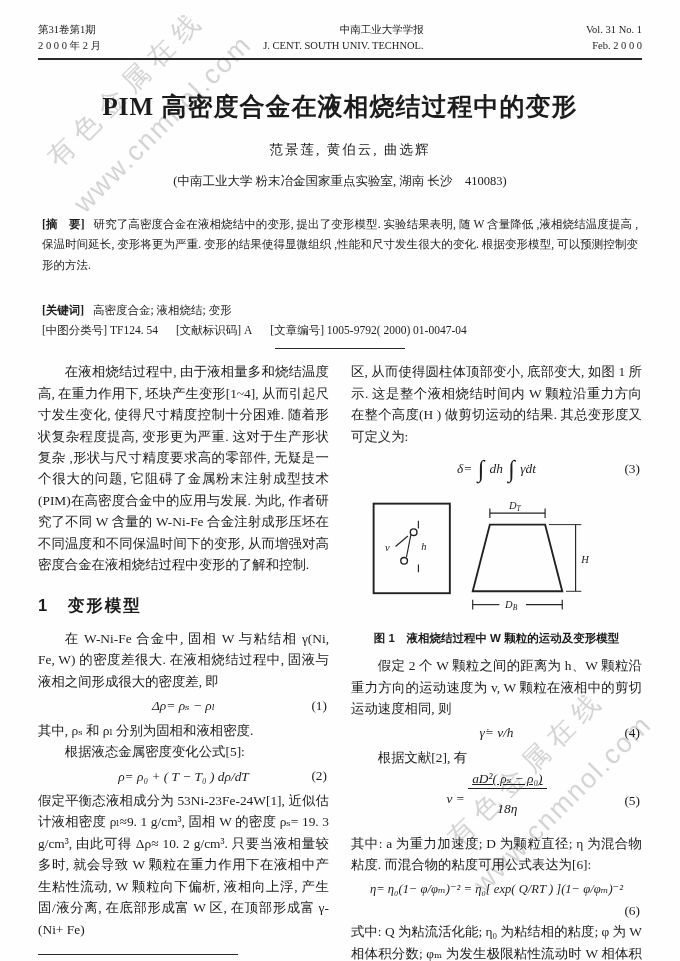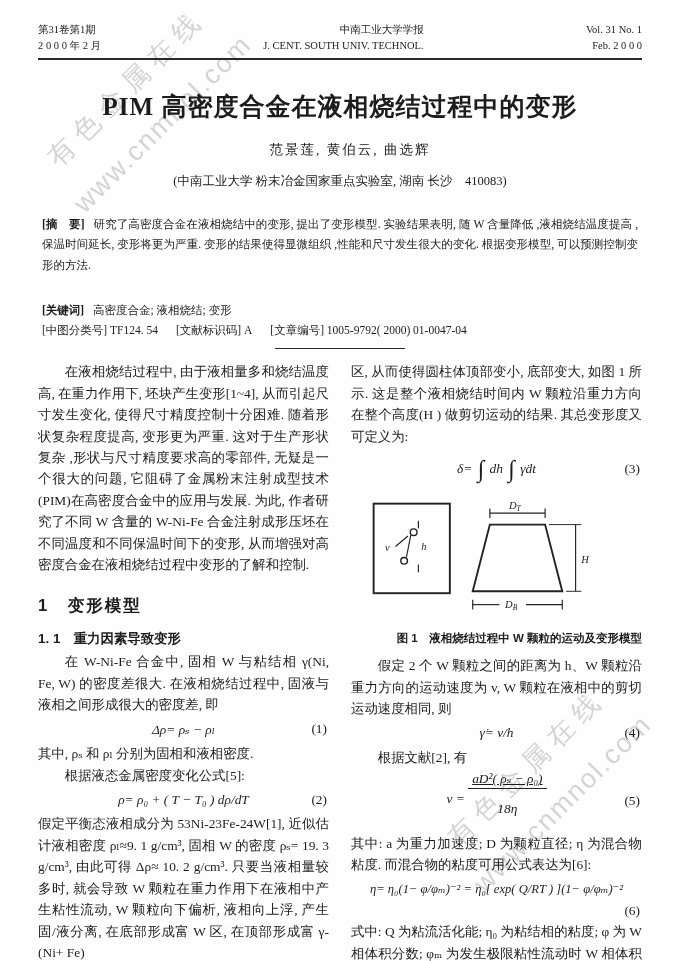--- a/index.html
+++ b/index.html
@@ -47,21 +47,21 @@
   .eq{position:relative;text-align:center;margin:3px 0;font-style:italic;}
   .eq .no{position:absolute;right:2px;top:50%;transform:translateY(-50%);font-style:normal;}
   .eq .big-int{font-size:24px;font-style:normal;vertical-align:-4px;padding:0 2px;}
   .frac{display:inline-block;vertical-align:middle;text-align:center;line-height:1.25;}
   .frac .den{border-top:1.3px solid #222;display:block;padding:12px 4px;}
   .frac .num{display:block;padding:0 4px;text-decoration:underline;}
   .eq-no-line{text-align:right;font-style:normal;padding-right:2px;margin-top:-2px;}
   
   .fig{margin:8px 0 4px;text-align:center;}
   .fig svg{display:inline-block;}
-  .fig-cap{font-size:11.5px;font-weight:bold;text-align:right;margin:2px 0 8px;
+  .fig-cap{font-size:11.5px;font-weight:bold;text-align:center;margin:2px 0 8px;
            font-family:"Liberation Sans","DejaVu Sans",sans-serif;}
   .sv-t{font-style:italic;font-size:11px;font-family:"Liberation Serif",serif;fill:#1c1c1c;}
   .sv-sub{font-size:8px;}
   
   .fnote{margin-top:14px;}
   .fnote-rule{width:200px;border-bottom:1.5px solid #2a2a2a;margin-bottom:6px;}
   .fnote-line{font-size:10.3px;line-height:1.72;display:flex;}
   .fnote-line .flab{flex:0 0 66px;}
 </style>
 </head>
@@ -113,21 +113,20 @@
   </div>
 
   <div class="mid-rule"></div>
 
   <div class="cols">
 
     <div class="col">
       <p class="p">在液相烧结过程中, 由于液相量多和烧结温度高, 在重力作用下, 坯块产生变形[1~4], 从而引起尺寸发生变化, 使得尺寸精度控制十分困难. 随着形状复杂程度提高, 变形更为严重. 这对于生产形状复杂 ,形状与尺寸精度要求高的零部件, 无疑是一个很大的问题, 它阻碍了金属粉末注射成型技术(PIM)在高密度合金中的应用与发展. 为此, 作者研究了不同 W 含量的 W-Ni-Fe 合金注射成形压坯在不同温度和不同保温时间下的变形, 从而增强对高密度合金在液相烧结过程中变形的了解和控制.</p>
 
       <div class="sec-h1">1　变形模型</div>
-      <div class="sec-h2">1. 1　重力因素导致变形</div>
 
       <p class="p">在 W-Ni-Fe 合金中, 固相 W 与粘结相 γ(Ni, Fe, W) 的密度差很大. 在液相烧结过程中, 固液与液相之间形成很大的密度差, 即</p>
 
       <div class="eq">
         <span>Δρ=  ρₛ −  ρₗ</span>
         <span class="no">(1)</span>
       </div>
 
       <p class="p-cont">其中, ρₛ 和 ρₗ 分别为固相和液相密度.</p>
       <p class="p">根据液态金属密度变化公式[5]:</p>

